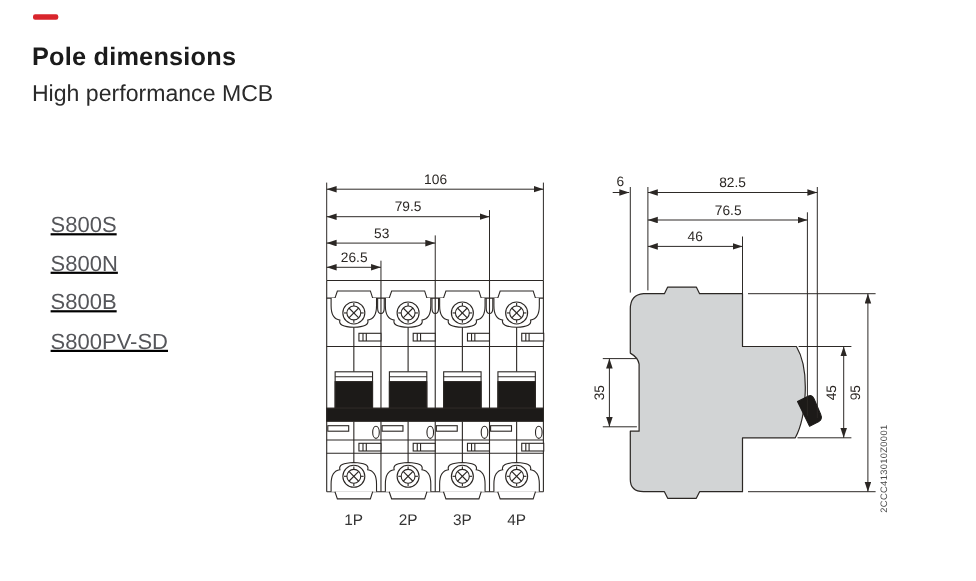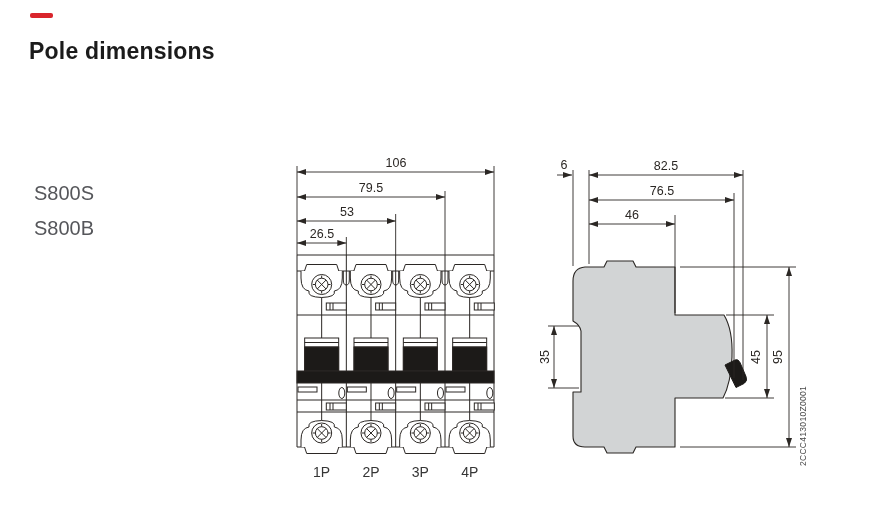--- a/index.html
+++ b/index.html
@@ -1,39 +1,42 @@
 <!DOCTYPE html>
 <html><head>
 <meta charset="utf-8">
 <style>
   html,body{margin:0;padding:0;background:#ffffff;}
   #page{position:relative;width:887px;height:528px;background:#ffffff;overflow:hidden;
         font-family:"Liberation Sans",sans-serif;}
   #accent-dash{position:absolute;left:30px;top:13px;width:23px;height:5px;border-radius:2px;}
   #title{position:absolute;left:29px;top:38px;font-size:23px;font-weight:bold;color:#1b1b1b;letter-spacing:.2px;}
   #subtitle{position:absolute;left:29px;top:74px;font-size:21px;font-weight:400;color:#2a2a2a;}
-  #model-list{position:absolute;left:30px;top:172px;list-style:none;margin:4px;padding:0;}
+  #model-list{position:absolute;left:30px;top:172px;list-style:none;margin:16px;padding:0;text-decoration:underline;}
   #model-list li{font-size:20px;color:#55565a;height:35.2px;line-height:35.2px;}
   svg{position:absolute;left:0;top:0;}
   svg text{font-family:"Liberation Sans",sans-serif;}
   .dim-text{font-size:12.5px;fill:#2b2724;}
   .pole-label{font-size:14px;fill:#353535;}
   .doc-num{font-size:8.5px;fill:#4a4a4a;letter-spacing:.3px;}
 </style>
 </head>
 <body>
 
 <div id="page">
 
   <div id="accent-dash" style="background: rgb(217, 37, 44);"></div>
   <div id="title">Pole dimensions</div>
+  <div id="subtitle">High performance MCB</div>
 
   <ul id="model-list">
     <li>S800S</li>
+    <li>S800N</li>
     <li>S800B</li>
+    <li>S800PV-SD</li>
   </ul>
 
   <svg width="887" height="528" viewBox="0 0 887 528">
     <defs>
       <marker id="arrE" markerWidth="10" markerHeight="8" refX="9" refY="3" orient="auto" markerUnits="userSpaceOnUse">
         <path d="M0,0 L9,3 L0,6 Z" fill="#2b2724"></path>
       </marker>
       <marker id="arrS" markerWidth="10" markerHeight="8" refX="9" refY="3" orient="auto-start-reverse" markerUnits="userSpaceOnUse">
         <path d="M0,0 L9,3 L0,6 Z" fill="#2b2724"></path>
       </marker>

